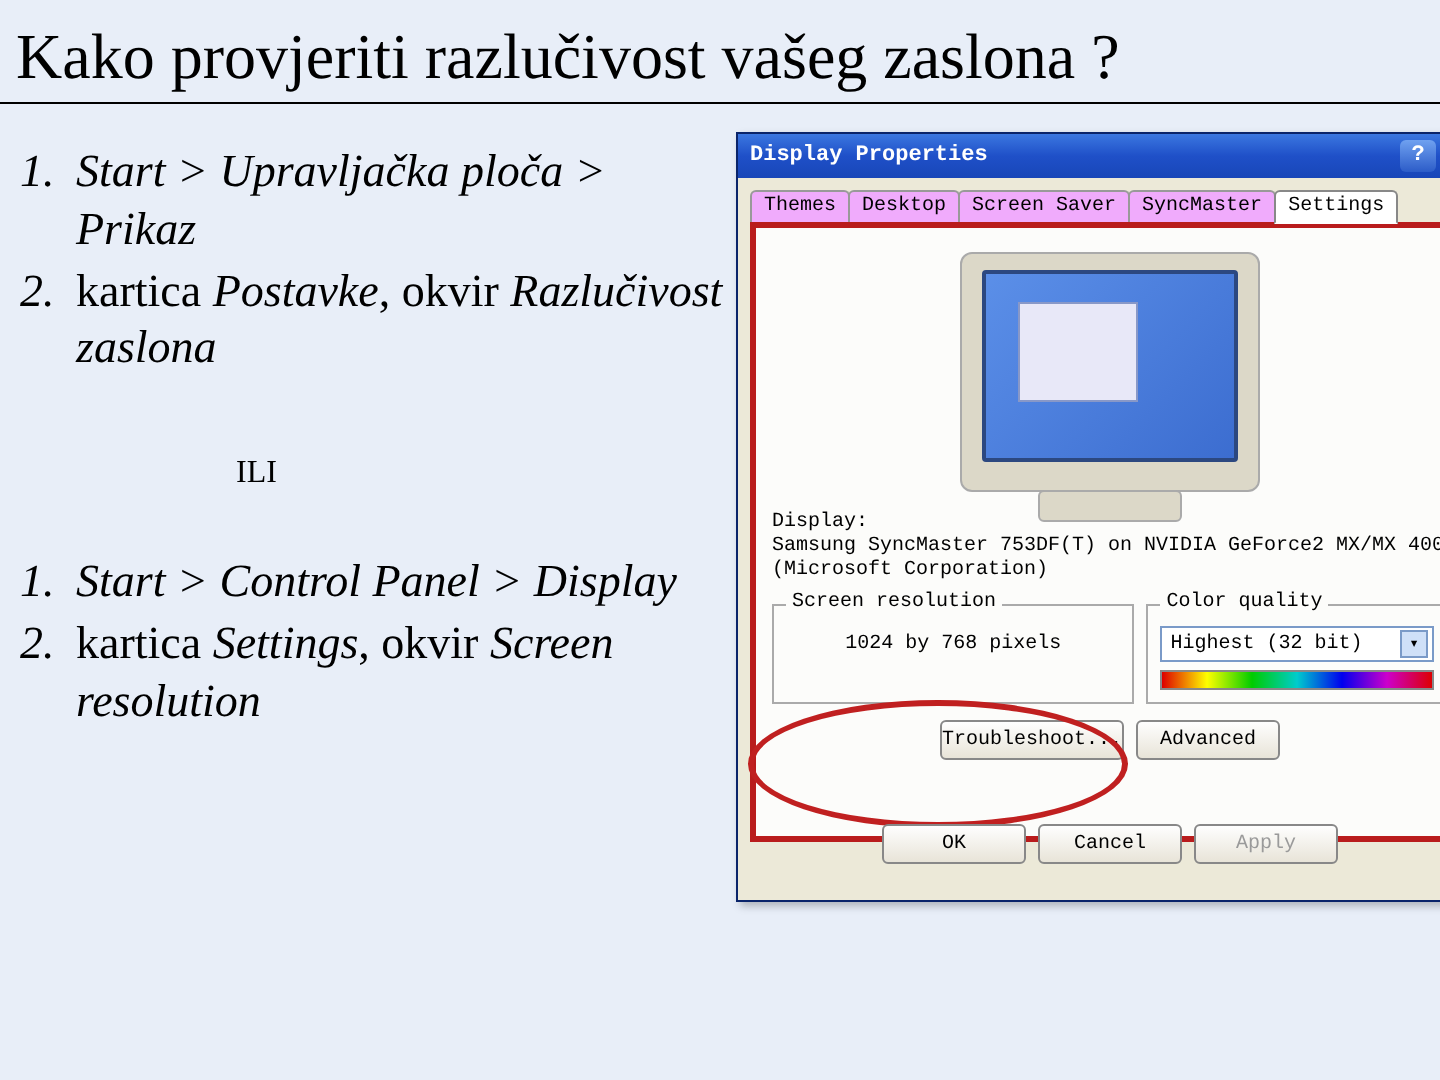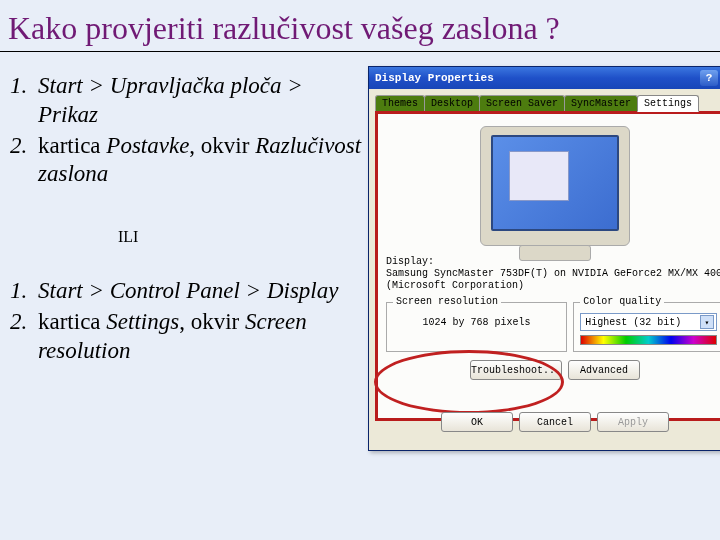--- a/index.html
+++ b/index.html
@@ -6,21 +6,21 @@
   body {
     width: 720px; height: 540px;
     background: #e8eef8;
     font-family: "Times New Roman", serif;
     overflow: hidden;
     position: relative;
   }
   .title {
     font-size: 32px;
     padding: 10px 8px 0 8px;
-    color: #701a75;
+    color: #000000;
   }
   .underline {
     height: 1px; background: #000;
     margin: 4px 0 0 0;
   }
   .content {
     display: flex;
     padding: 20px 8px 0 8px;
   }
   .left {
@@ -71,21 +71,21 @@
   }
   .tb-help { background: linear-gradient(#6fa1f0,#2c5cc8); }
   .tb-close { background: linear-gradient(#f08050,#d83020); }
   .tabs {
     display: flex;
     margin: 6px 6px 0 6px;
     font-size: 10px;
   }
   .tab {
     padding: 2px 6px;
-    background: #4d7c0f;
+    background: #f0abfc;
     border: 1px solid #999;
     border-bottom: none;
     margin-right: -1px;
     border-radius: 3px 3px 0 0;
     position: relative;
   }
   .tab.active {
     background: #fff;
     border-color: #888;
     z-index: 2;

